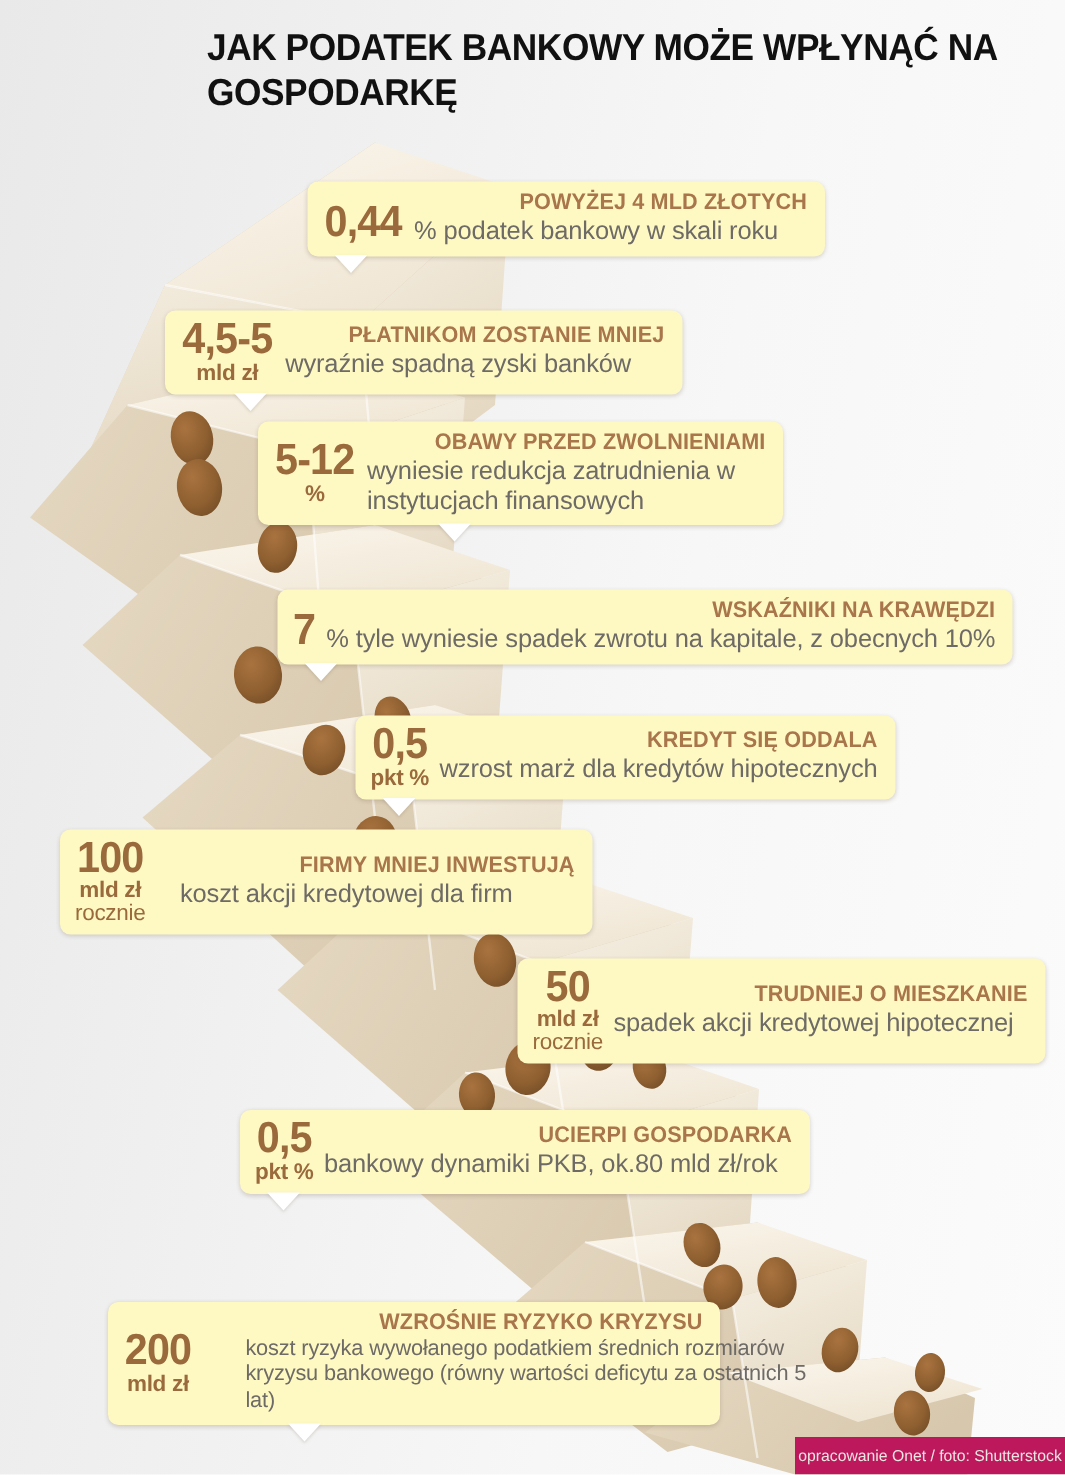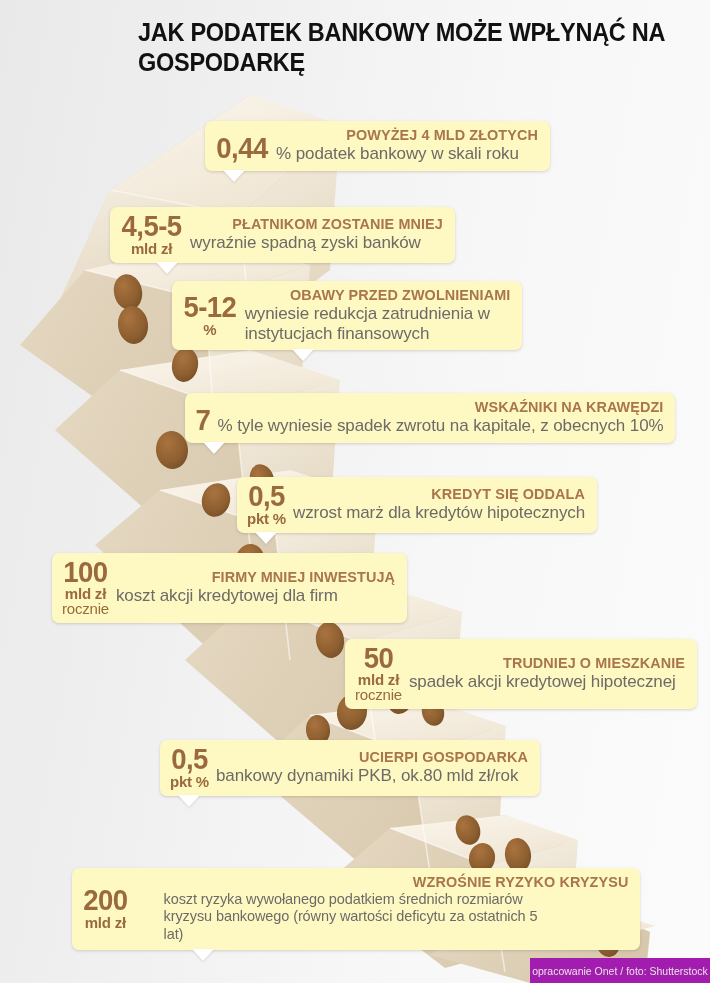--- a/index.html
+++ b/index.html
@@ -127,21 +127,21 @@
   
   .card.inline .val { align-self: flex-end; padding-bottom: 1px; }
 
   
   #credit-bar {
     position: absolute;
     right: 0;
     bottom: 0;
     width: 180px;
     height: 25px;
-    background: #a21caf;
+    background: #be185d;
     color: #e8e6e2;
     font-family: "Liberation Sans", sans-serif;
     font-size: 10.5px;
     display: flex;
     align-items: center;
     justify-content: center;
     z-index: 6;
   }
 </style>
 </head>
@@ -293,21 +293,21 @@
   <div class="val">
     <span class="num">0,5</span>
     <span class="unit">pkt %</span>
   </div>
   <div class="txt">
     <div class="heading">KREDYT SIĘ ODDALA</div>
     <div class="body">wzrost marż dla kredytów hipotecznych</div>
   </div>
 </div>
 
-<div class="card tail-none" style="left:52px; top:553px; width:355px;">
+<div class="card tail-none" style="left:40px; top:553px; width:355px;gap:16px;">
   <div class="val" style="line-height:0.92;">
     <span class="num">100</span>
     <span class="unit">mld zł</span>
     <span class="unit2">rocznie</span>
   </div>
   <div class="txt">
     <div class="heading">FIRMY MNIEJ INWESTUJĄ</div>
     <div class="body">koszt akcji kredytowej dla firm</div>
   </div>
 </div>
@@ -328,21 +328,21 @@
   <div class="val">
     <span class="num">0,5</span>
     <span class="unit">pkt %</span>
   </div>
   <div class="txt">
     <div class="heading">UCIERPI GOSPODARKA</div>
     <div class="body">bankowy dynamiki PKB, ok.80 mld zł/rok</div>
   </div>
 </div>
 
-<div class="card tail-m" style="left:72px; top:868px; width:568px;">
+<div class="card tail-m" style="left:72px; top:868px; width:408px;">
   <div class="val">
     <span class="num">200</span>
     <span class="unit">mld zł</span>
   </div>
   <div class="txt">
     <div class="heading">WZROŚNIE RYZYKO KRYZYSU</div>
     <div class="body small wrap" style="width:390px;margin-left:28px;">koszt ryzyka wywołanego podatkiem średnich rozmiarów kryzysu bankowego (równy wartości deficytu za ostatnich 5 lat)</div>
   </div>
 </div>
 

